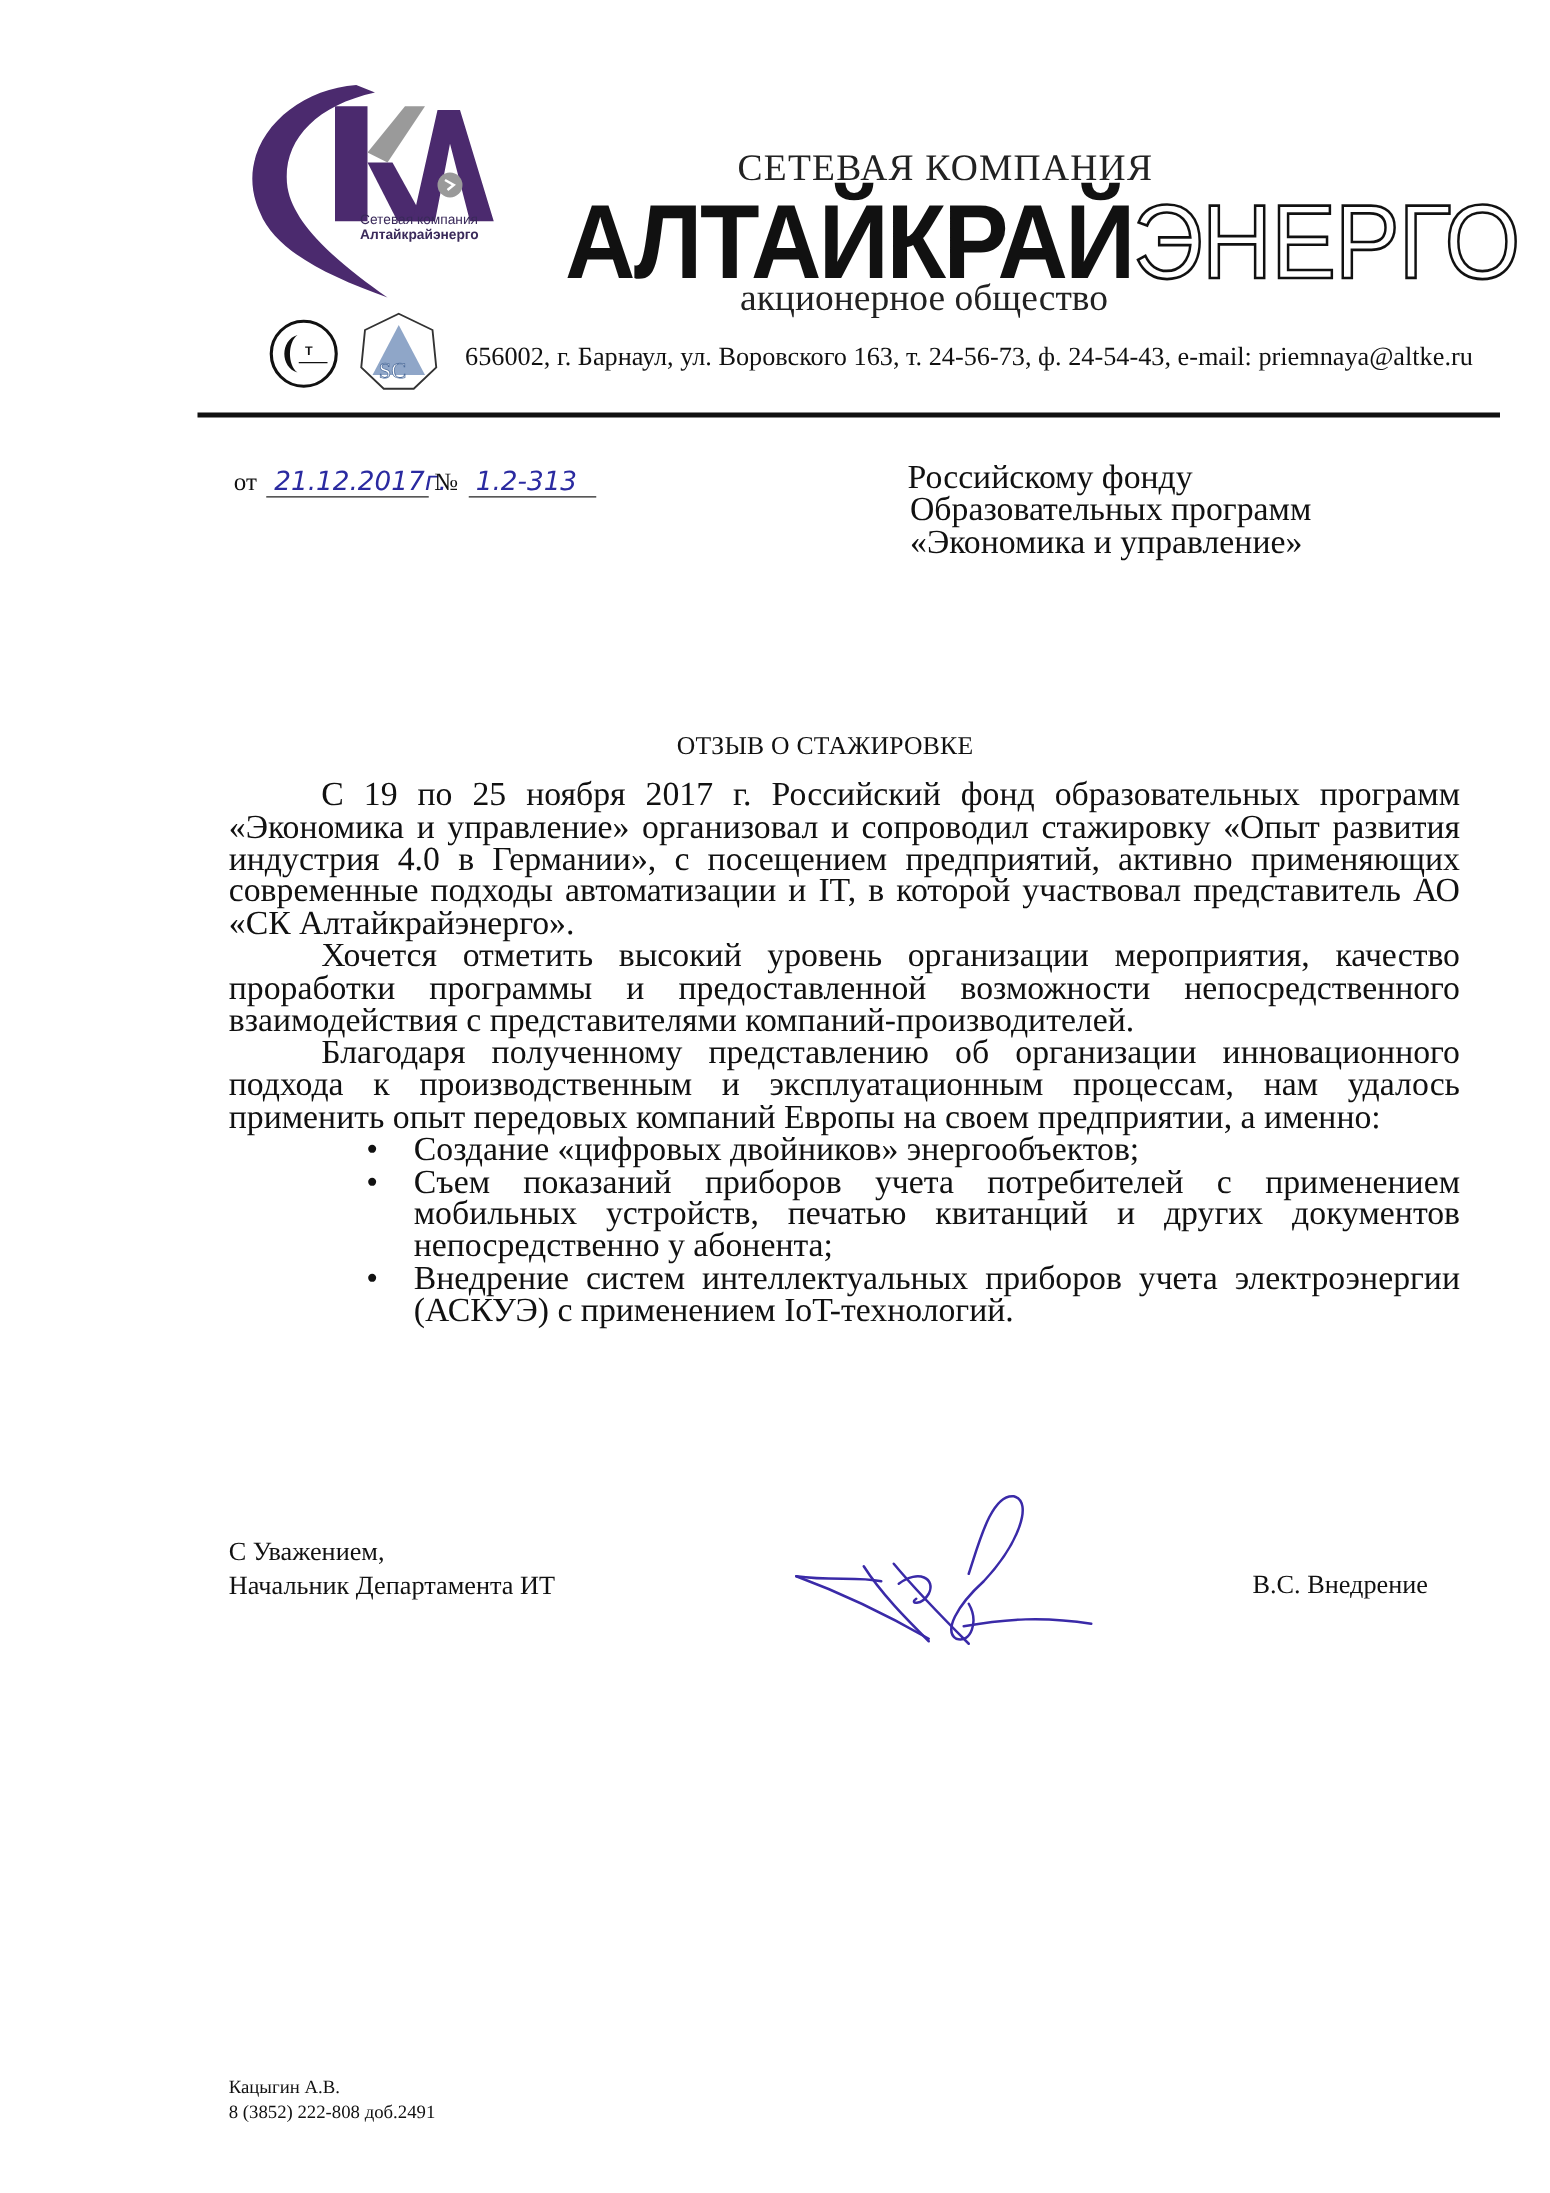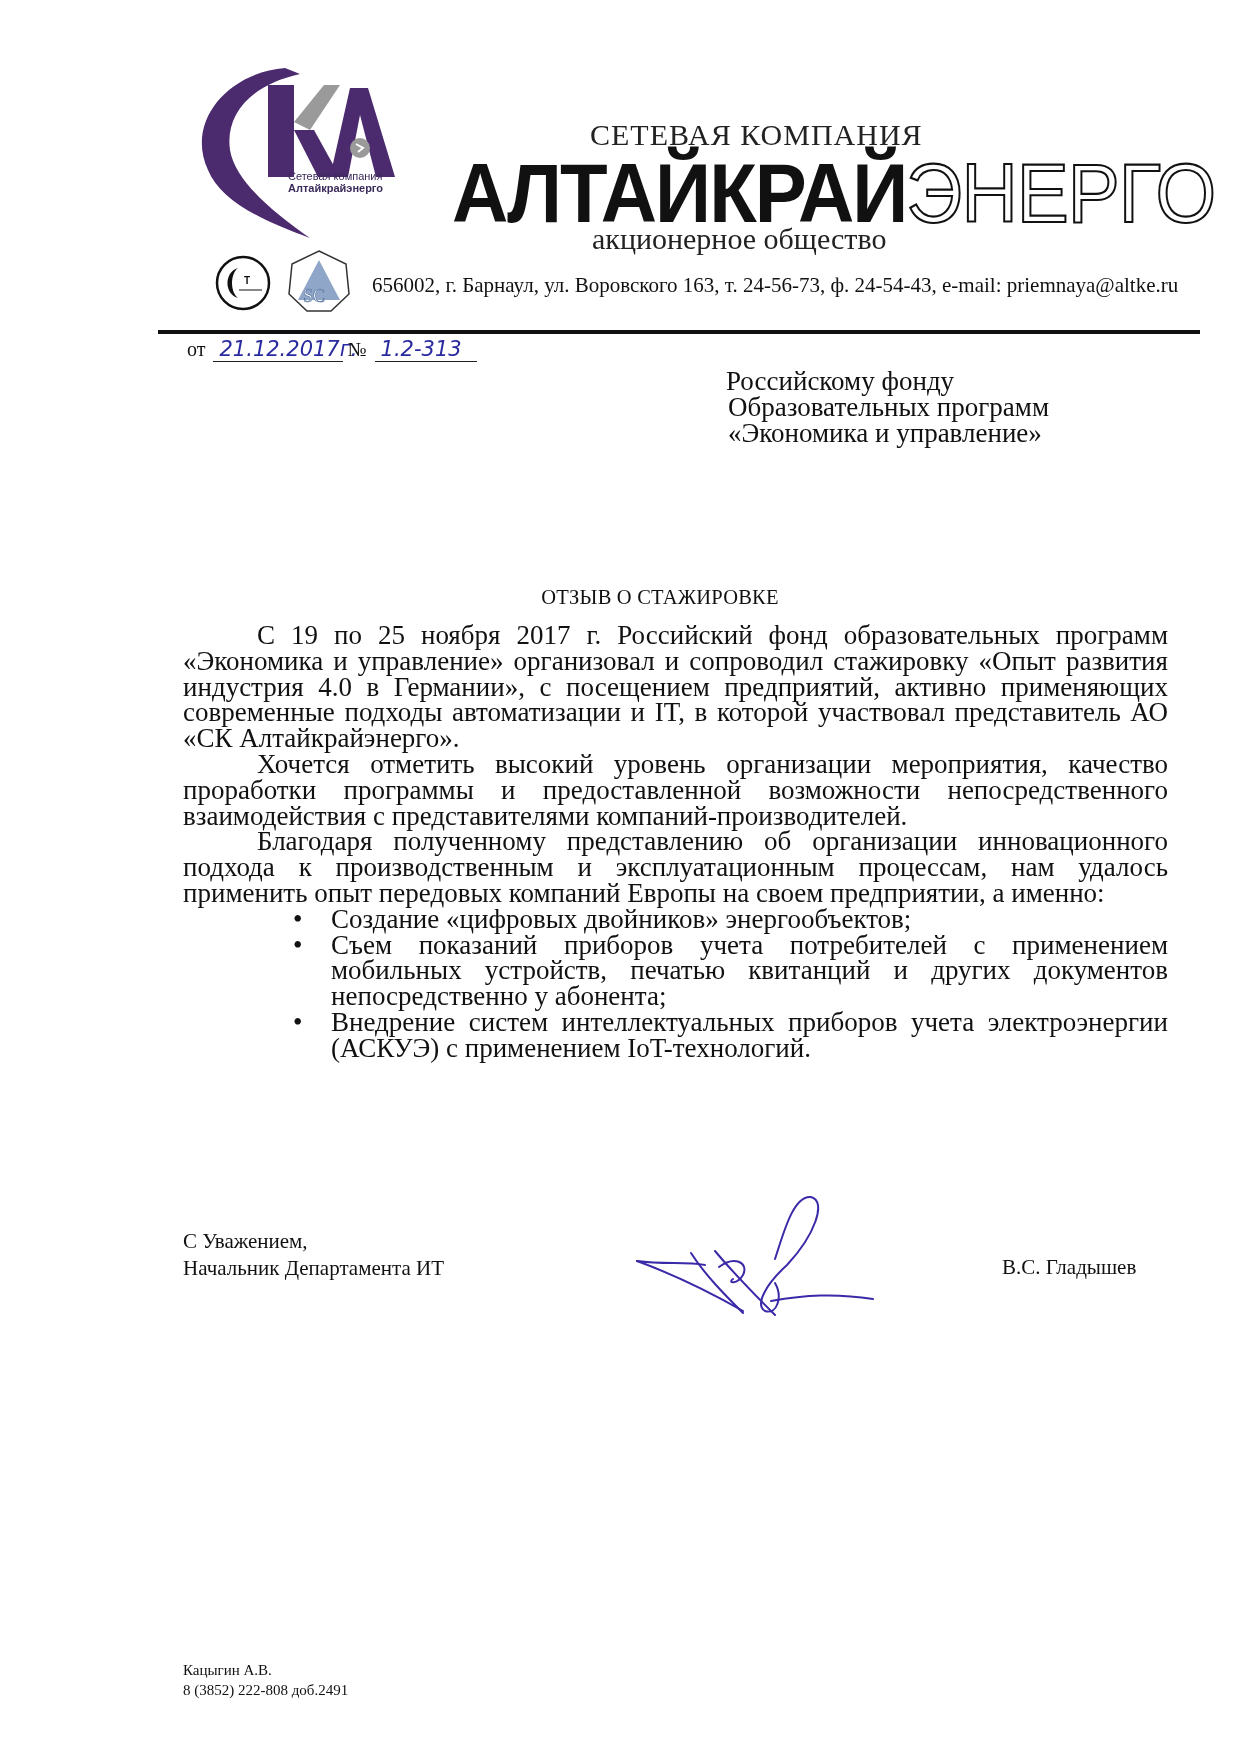--- a/index.html
+++ b/index.html
@@ -25,21 +25,21 @@
   .hdr-sub { left: 592px; top: 222px; font-size: 30px; color: #222; }
   .addr { left: 372px; top: 273px; font-size: 21px; color: #111; }
 
   .rule { left: 158px; top: 330px; width: 1042px; height: 4px; background: #111; }
 
   
   .outno { left: 187px; top: 337px; font-size: 20px; display: flex; align-items: baseline; }
   .hand { font-family: "DejaVu Sans", sans-serif; color: #2a2aa0; font-size: 21px; font-style: italic;
           border-bottom: 1.5px solid #222; padding: 0 6px; }
   .hand.date { width: 118px; }
-  .hand.num { width: 90px; margin-left: 4px; }
+  .hand.num { width: 90px; margin-left: 4px; margin-top: 36px; }
   .ostatic { margin: 0 4px; }
 
   
   .addressee { left: 726px; top: 368px; font-size: 27px; line-height: 26px; }
   .addressee div:nth-child(2), .addressee div:nth-child(3) { padding-left: 2px; }
 
   .title { left: 0; top: 566px; width: 1240px; text-align: center; font-size: 20.5px; letter-spacing: 0.2px; padding-left: 80px; box-sizing: border-box; margin-top: 20px; }
 
   .body { left: 183px; top: 623px; width: 985px; font-size: 27px; line-height: 25.8px; text-align: justify; }
   .body p { margin: 0; text-indent: 74px; }
@@ -127,18 +127,18 @@
   <g fill="none" stroke="#3a2aa8" stroke-width="2" stroke-linecap="round">
     <path d="M22 86 C50 90 70 86 90 90"></path>
     <path d="M22 86 C60 100 100 120 128 136"></path>
     <path d="M76 78 C90 100 110 120 128 138"></path>
     <path d="M100 76 C120 100 140 120 160 140"></path>
     <path d="M104 92 C120 80 134 88 128 100 C122 110 112 108 118 104"></path>
     <path d="M160 84 C168 60 178 20 196 22 C212 26 200 60 172 90 C150 110 140 130 150 136 C162 140 168 122 160 108"></path>
     <path d="M156 126 C190 120 220 118 258 124"></path>
   </g>
 </svg>
-<div class="abs sig-right">В.С. Гладышев</div>
+<div class="abs sig-right">В.С. Внедрение</div>
 
 <div class="abs footer">
   <div>Кацыгин А.В.</div>
   <div>8 (3852) 222-808 доб.2491</div>
 </div>
 
 </body></html>

